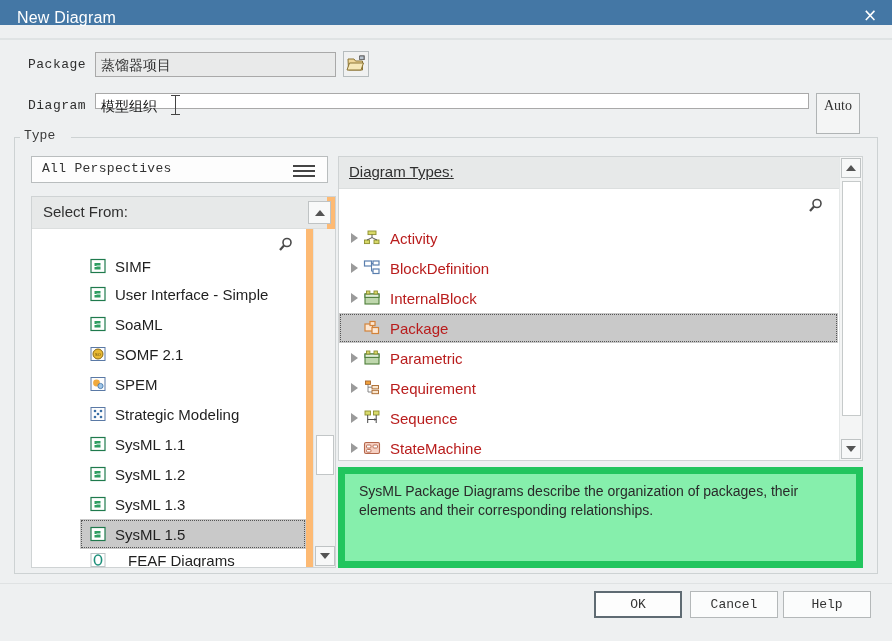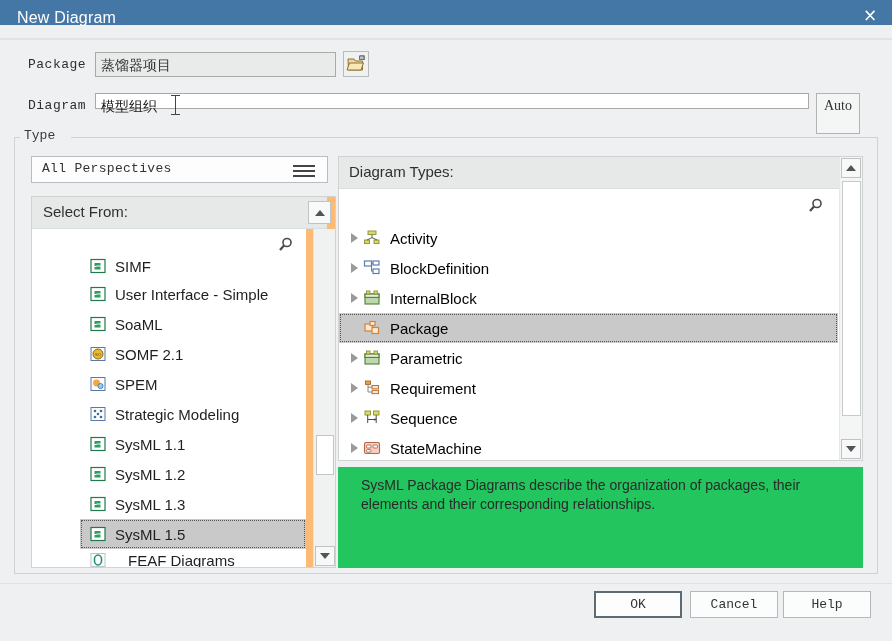--- a/index.html
+++ b/index.html
@@ -137,47 +137,47 @@
 
   
   .right-panel{
     position:absolute;left:338px;top:156px;width:525px;height:305px;
     box-sizing:border-box;border:1px solid #cfd3d4;background:#ffffff;
   }
   .right-head{
     position:absolute;left:0;top:0;right:0;height:32px;
     background:#e7e9e9;border-bottom:1px solid #dcdfdf;box-sizing:border-box;
   }
-  .right-head .txt{position:absolute;left:10px;top:6px;font-size:15px;color:#2f2f2f;}
+  .right-head .txt{position:absolute;left:10px;top:6px;font-size:15px;color:#2f2f2f;text-decoration:underline;}
   .tree-area{position:absolute;left:0;top:32px;right:24px;bottom:0;overflow:hidden;background:#fff;}
   .tree-search{position:relative;height:34px;}
   .tree-search .magnifier{right:14px;top:8px;}
   .tree-item{
     position:relative;height:30px;display:flex;align-items:center;
     padding-left:8px;box-sizing:border-box;cursor:pointer;
   }
   .tree-item .exp{width:16px;flex:0 0 16px;position:relative;}
   .tree-item .exp i{
     position:absolute;left:4px;top:50%;margin-top:-5px;width:0;height:0;
     border-top:5px solid transparent;border-bottom:5px solid transparent;border-left:7px solid #9a9a9a;
   }
   .tree-item .ico{width:18px;height:18px;flex:0 0 18px;margin-right:9px;position:relative;}
-  .tree-item .nm{font-size:15px;color:#000000;}
+  .tree-item .nm{font-size:15px;color:#b91c1c;}
   .tree-item.selected{background:#c9c9c9;outline:1px dotted #555;outline-offset:-2px;}
 
   .rscroll{position:absolute;right:0;top:0;width:23px;bottom:0;background:#f4f5f5;border-left:1px solid #e5e8e8;box-sizing:border-box;}
   .rthumb{position:absolute;left:2px;top:24px;width:19px;height:235px;background:#ffffff;border:1px solid #c6caca;box-sizing:border-box;cursor:pointer;}
   .rscroll .sb-up{top:1px;}
   .rscroll .sb-down{bottom:1px;}
 
   
   .desc{
     position:absolute;left:338px;top:467px;width:525px;height:101px;
-    box-sizing:border-box;border:1px solid #22c55e;background:#22c55e;
-    padding:8px 22px;font-size:14px;color:#2a2a2a;line-height:1.35;
+    box-sizing:border-box;border:7px solid #22c55e;background:#86efac;
+    padding:8px 14px;font-size:14px;color:#2a2a2a;line-height:1.35;
   }
 
   
   .footer-sep{position:absolute;left:0;top:583px;width:892px;height:1px;background:#dfe2e3;}
   .btn{
     position:absolute;box-sizing:border-box;height:27px;width:88px;
     border:1px solid #b4b8b9;background:#fbfcfc;
     font-family:"Liberation Mono","DejaVu Sans Mono",monospace;
     font-size:13px;color:#333;text-align:center;line-height:25px;cursor:pointer;
   }

